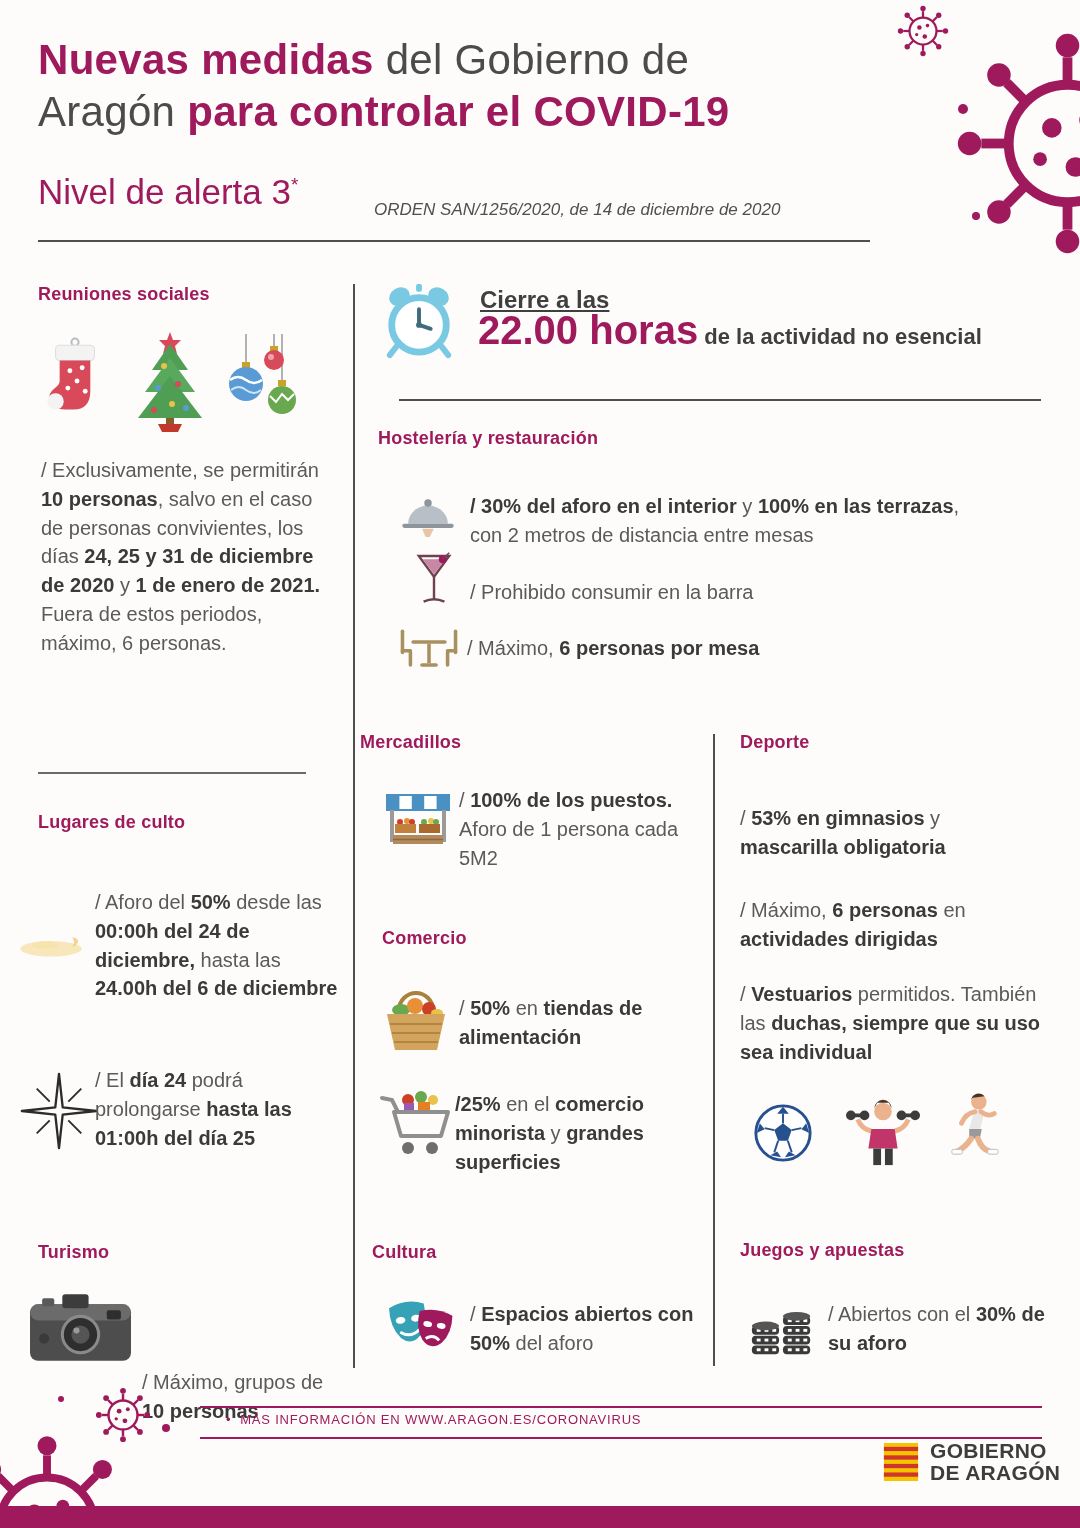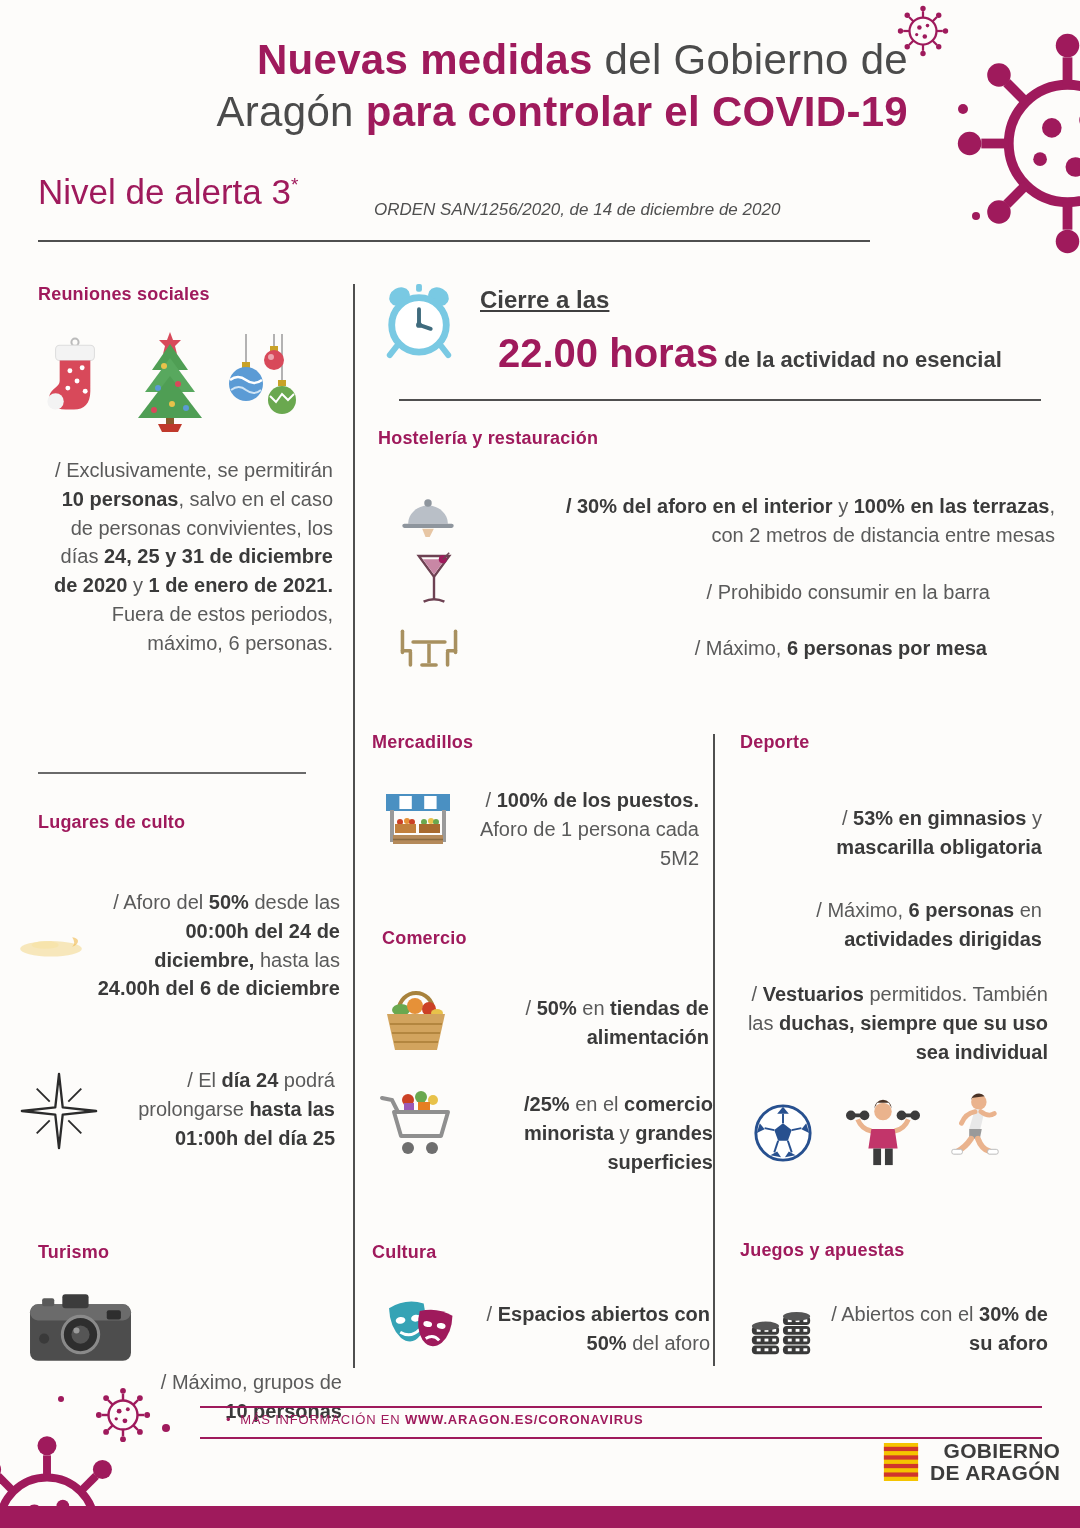--- a/index.html
+++ b/index.html
@@ -1,40 +1,40 @@
 <!DOCTYPE html>
 <html><head>
 <meta charset="utf-8">
 <style>
   :root{ --accent:#9f1a5c; }
   *{ box-sizing:border-box; margin:0; padding:0; }
   body{ background:#e9e9e9; font-family:"Liberation Sans", sans-serif; }
-  .page{ position:relative; width:1080px; height:1528px; margin:0 auto; background:#fdfcfa; overflow:hidden;text-align:right; }
+  .page{ position:relative; width:1080px; height:1528px; margin:0 auto; background:#fdfcfa; overflow:hidden; }
   .abs{ position:absolute; }
   .heading{ position:absolute; font-size:18px; font-weight:700; color:var(--accent); white-space:nowrap; letter-spacing:.2px; }
   .txt{ position:absolute; font-size:20px; line-height:1.44; color:#5a5a5a; white-space:pre-line; }
   .txt b{ color:#3a3a3a; }
   .rule-h{ position:absolute; height:2px; background:#4f4f4f; }
   .rule-v{ position:absolute; width:2px; background:#4f4f4f; }
   .rule-accent{ position:absolute; height:2px; background:var(--accent); }
   .dot{ position:absolute; border-radius:50%; background:var(--accent); }
 
   .main-title{ position:absolute; left:38px; top:34px; width:870px; font-size:42px; line-height:1.24; color:#4b4b4b; font-weight:400; letter-spacing:.3px; }
   .main-title b{ color:var(--accent); font-weight:700; }
   .alert-level{ position:absolute; left:38px; top:172px; font-size:35px; color:var(--accent); }
   .alert-level sup{ font-size:19px; }
   .order-ref{ position:absolute; left:374px; top:200px; font-size:17px; font-style:italic; color:#4f4f4f; }
 
   .closure-intro{ position:absolute; left:480px; top:286px; font-size:24px; font-weight:700; color:#3f3f3f;text-decoration:underline; }
-  .closure-line{ position:absolute; left:498px; top:308px; white-space:nowrap;margin-top:23px; }
+  .closure-line{ position:absolute; left:478px; top:308px; white-space:nowrap; }
   .closure-time{ font-size:40px; font-weight:700; color:var(--accent); }
   .closure-rest{ font-size:22px; font-weight:700; color:#3f3f3f; }
 
   .footer-info{ position:absolute; left:226px; top:1412px; font-size:13px; letter-spacing:.8px; color:var(--accent); }
-  .footer-info b{ font-weight:700;margin-top:28px; }
+  .footer-info b{ font-weight:400;margin-top:28px; }
   .logo{ position:absolute; left:882px; top:1440px; display:flex; align-items:center; gap:10px; }
   .logo-text{ font-size:21px; font-weight:700; color:#3d3d3d; line-height:1.05; letter-spacing:.3px; white-space:nowrap; }
   .bottom-bar{ position:absolute; left:0; top:1506px; width:1080px; height:22px; background:var(--accent); }
 </style>
 </head>
 <body>
 
 <svg width="0" height="0" style="position:absolute">
   <defs>
     <g id="virus">
@@ -222,21 +222,21 @@
       <rect x="4" y="4" width="4" height="28" rx="2"></rect>
       <rect x="4" y="26" width="13" height="4" rx="2"></rect>
       <rect x="13" y="28" width="4" height="18" rx="2"></rect>
       <rect x="64" y="4" width="4" height="28" rx="2"></rect>
       <rect x="55" y="26" width="13" height="4" rx="2"></rect>
       <rect x="55" y="28" width="4" height="18" rx="2"></rect>
     </g>
   </svg>
   <div class="txt" style="left:467px;top:634px;width:520px"><span>/  Máximo, </span><b>6 personas por mesa</b></div>
 
-  <div class="heading" style="left:372px;top:732px">Mercadillos</div>
+  <div class="heading" style="left:360px;top:732px">Mercadillos</div>
   <svg class="abs" viewBox="0 0 70 64" style="left:383px;top:792px;width:70px;height:64px">
     <rect x="4" y="3" width="62" height="15" fill="#fff" stroke="#4a90c2" stroke-width="2"></rect>
     <rect x="4" y="3" width="12.4" height="15" fill="#4a90c2"></rect>
     <rect x="28.8" y="3" width="12.4" height="15" fill="#4a90c2"></rect>
     <rect x="53.6" y="3" width="12.4" height="15" fill="#4a90c2"></rect>
     <rect x="7" y="18" width="4" height="32" fill="#9a9a9a"></rect>
     <rect x="59" y="18" width="4" height="32" fill="#9a9a9a"></rect>
     <circle cx="17" cy="30" r="3" fill="#cc4125"></circle>
       <circle cx="24" cy="29" r="3" fill="#e69138"></circle>
       <circle cx="29" cy="30" r="3" fill="#cc4125"></circle>

